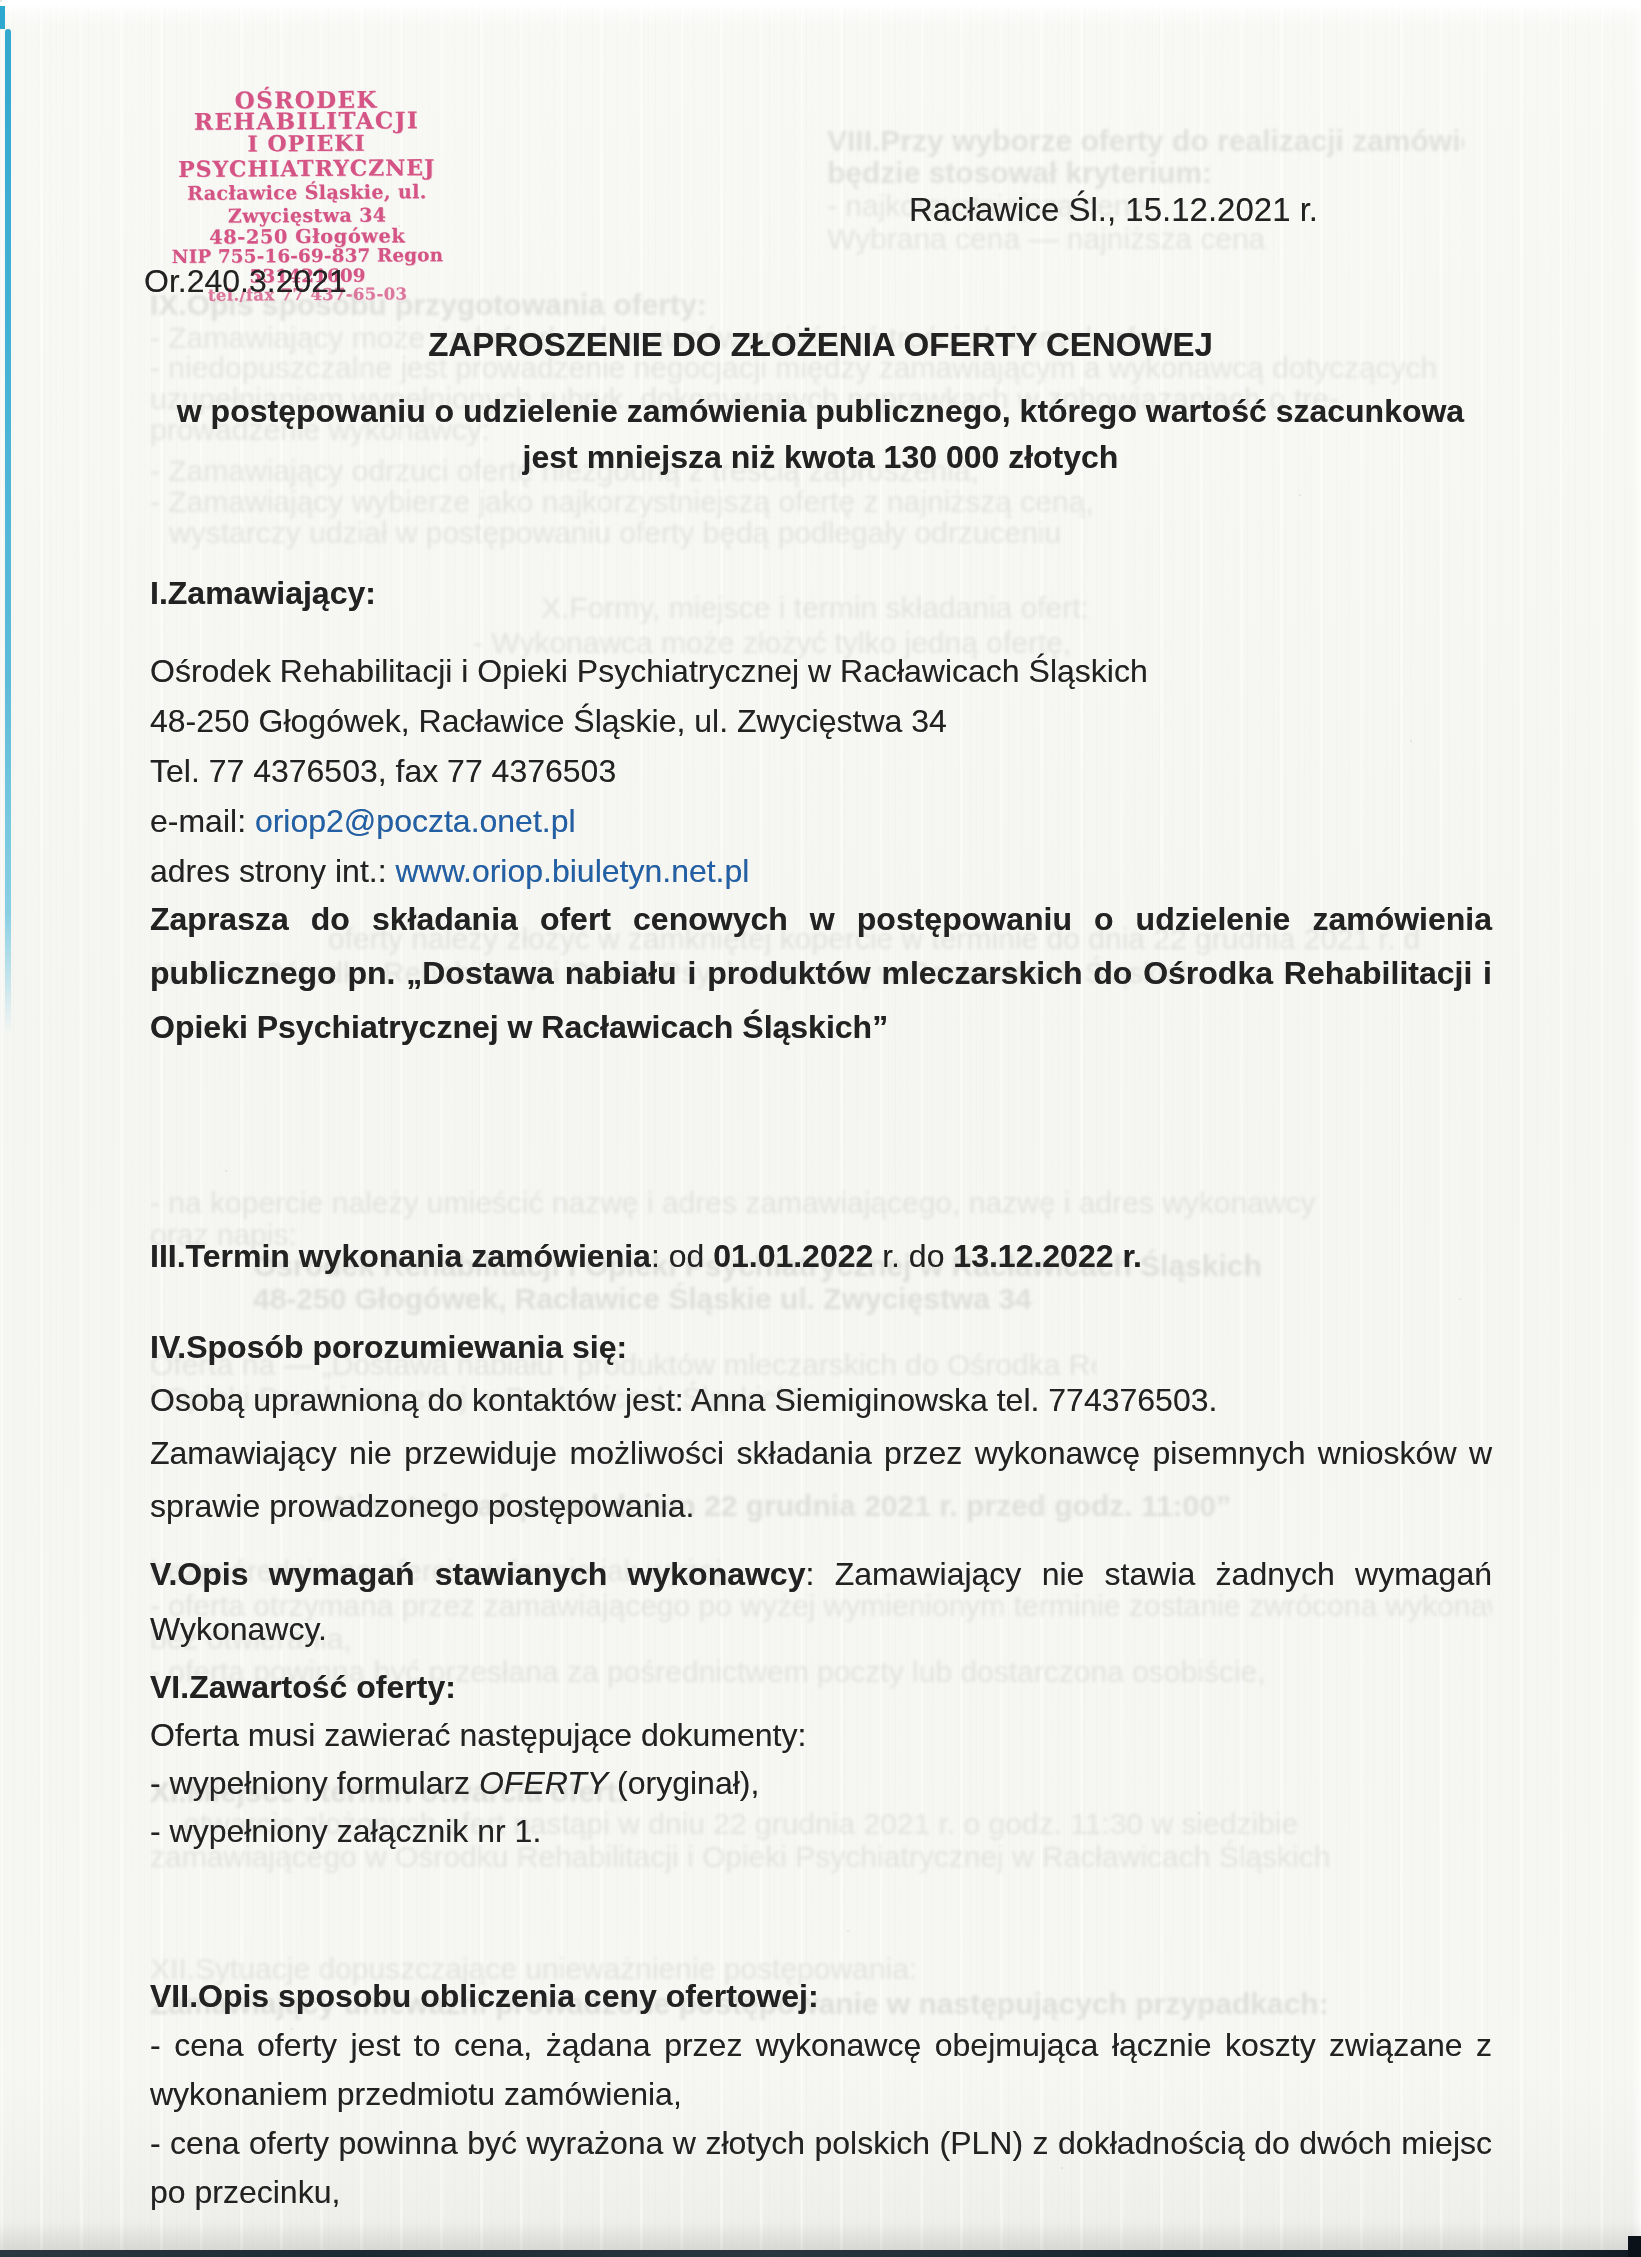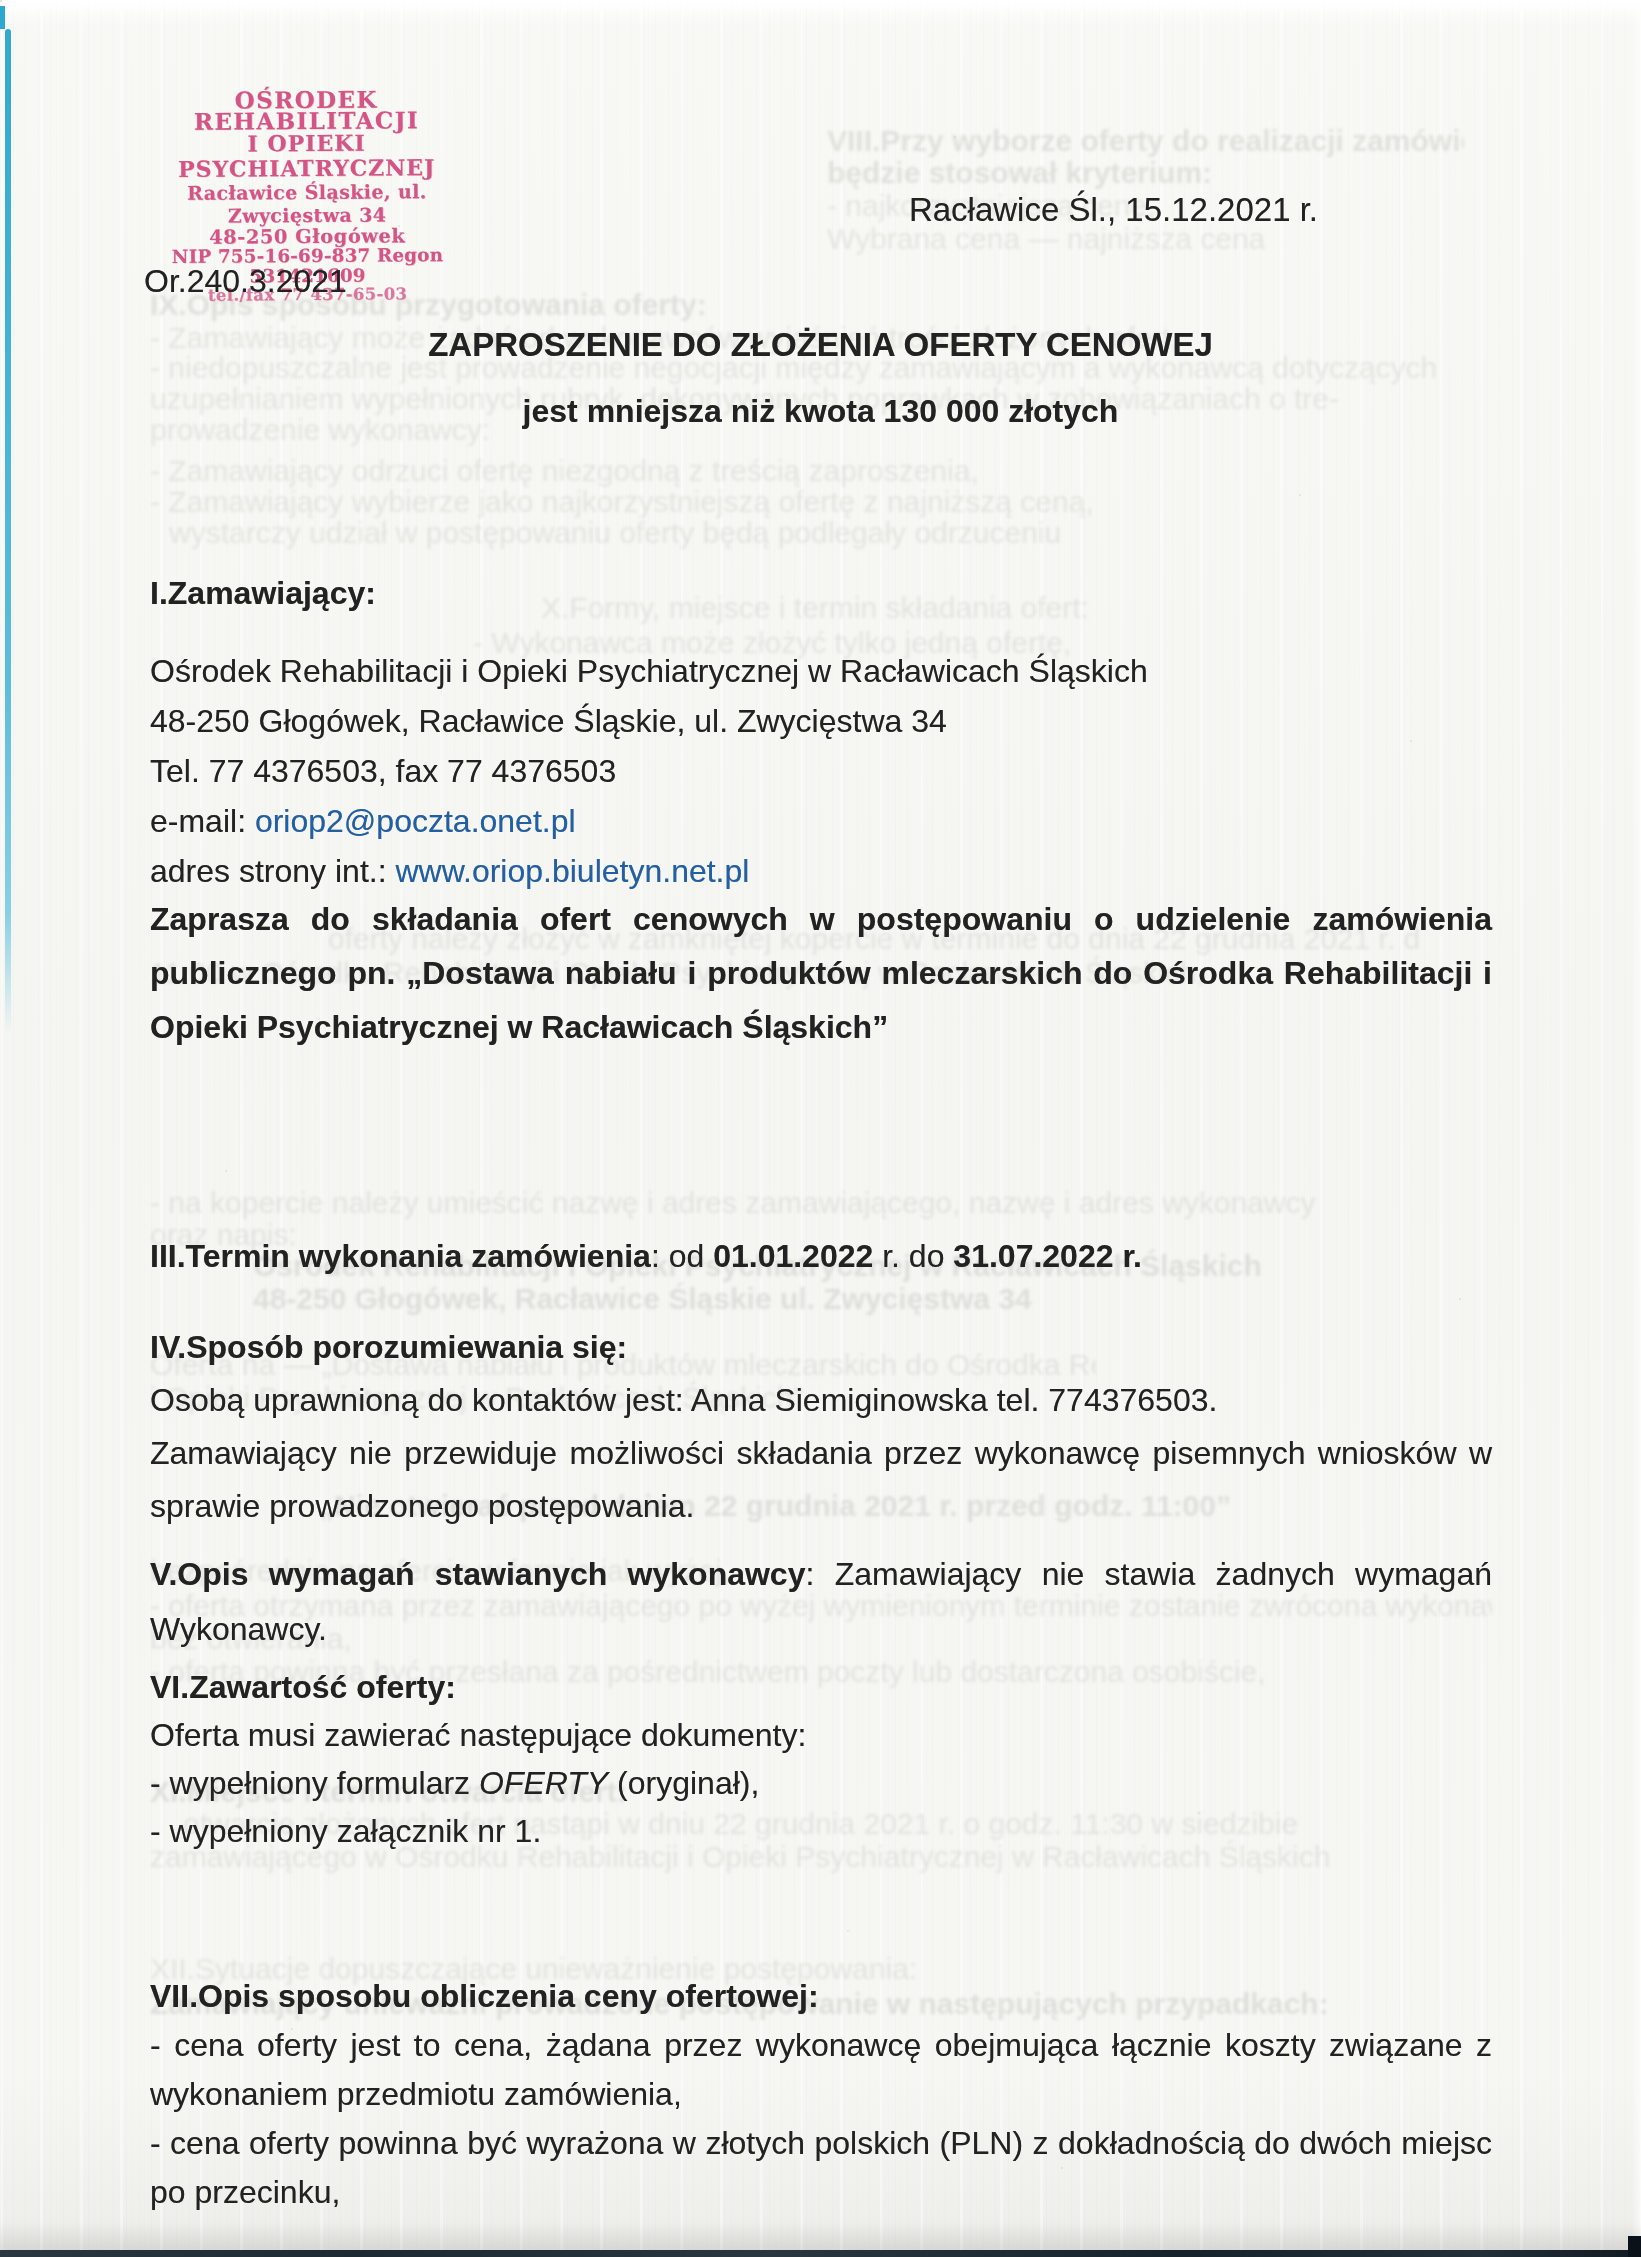--- a/index.html
+++ b/index.html
@@ -139,37 +139,38 @@
     <div class="st6">tel./fax 77 437-65-03</div>
   </div>
 
   <div class="doc">
 
     <div class="date txt">Racławice Śl., 15.12.2021 r.</div>
     <div class="ref txt">Or.240.3.2021</div>
 
     <div class="title txt">ZAPROSZENIE DO ZŁOŻENIA OFERTY CENOWEJ</div>
     <div class="subtitle txt">
+      <div>w postępowaniu o udzielenie zamówienia publicznego, którego wartość szacunkowa</div>
       <div>jest mniejsza niż kwota 130 000 złotych</div>
     </div>
 
     <div class="block addr txt" style="top:568px">
       <p class="h">I.Zamawiający:</p>
       <p>Ośrodek Rehabilitacji i Opieki Psychiatrycznej w Racławicach Śląskich</p>
       <p>48-250 Głogówek, Racławice Śląskie, ul. Zwycięstwa 34</p>
       <p>Tel. 77 4376503, fax 77 4376503</p>
       <p><span>e-mail: </span><a class="link">oriop2@poczta.onet.pl</a></p>
       <p><span>adres strony int.: </span><a class="link">www.oriop.biuletyn.net.pl</a></p>
     </div>
 
     <div class="block invite jst txt" style="top:892px">Zaprasza do składania ofert cenowych w postępowaniu o udzielenie zamówienia publicznego pn. „Dostawa nabiału i produktów mleczarskich do Ośrodka Rehabilitacji i Opieki Psychiatrycznej w Racławicach Śląskich”</div>
 
 
     <div class="block txt" style="top:1238px">
-      <p><span class="h">III.Termin wykonania zamówienia</span><span>: od </span><span class="h">01.01.2022</span><span> r. do </span><span class="h">31.07.2022 r.</span></p>
+      <p><span class="h">III.Termin wykonania zamówienia</span><span>: od </span><span class="h">01.01.2022</span><span> r. do </span><span class="h">13.12.2022 r.</span></p>
     </div>
 
     <div class="block s4 txt" style="top:1321px">
       <p class="h">IV.Sposób porozumiewania się:</p>
       <p>Osobą uprawnioną do kontaktów jest: Anna Siemiginowska tel. 774376503.</p>
       <p class="jst">Zamawiający nie przewiduje możliwości składania przez wykonawcę pisemnych wniosków w sprawie prowadzonego postępowania.</p>
     </div>
 
     <div class="block s5 jst txt" style="top:1547px">
       <span class="h">V.Opis wymagań stawianych wykonawcy</span><span>: Zamawiający nie stawia żadnych wymagań Wykonawcy.</span>

